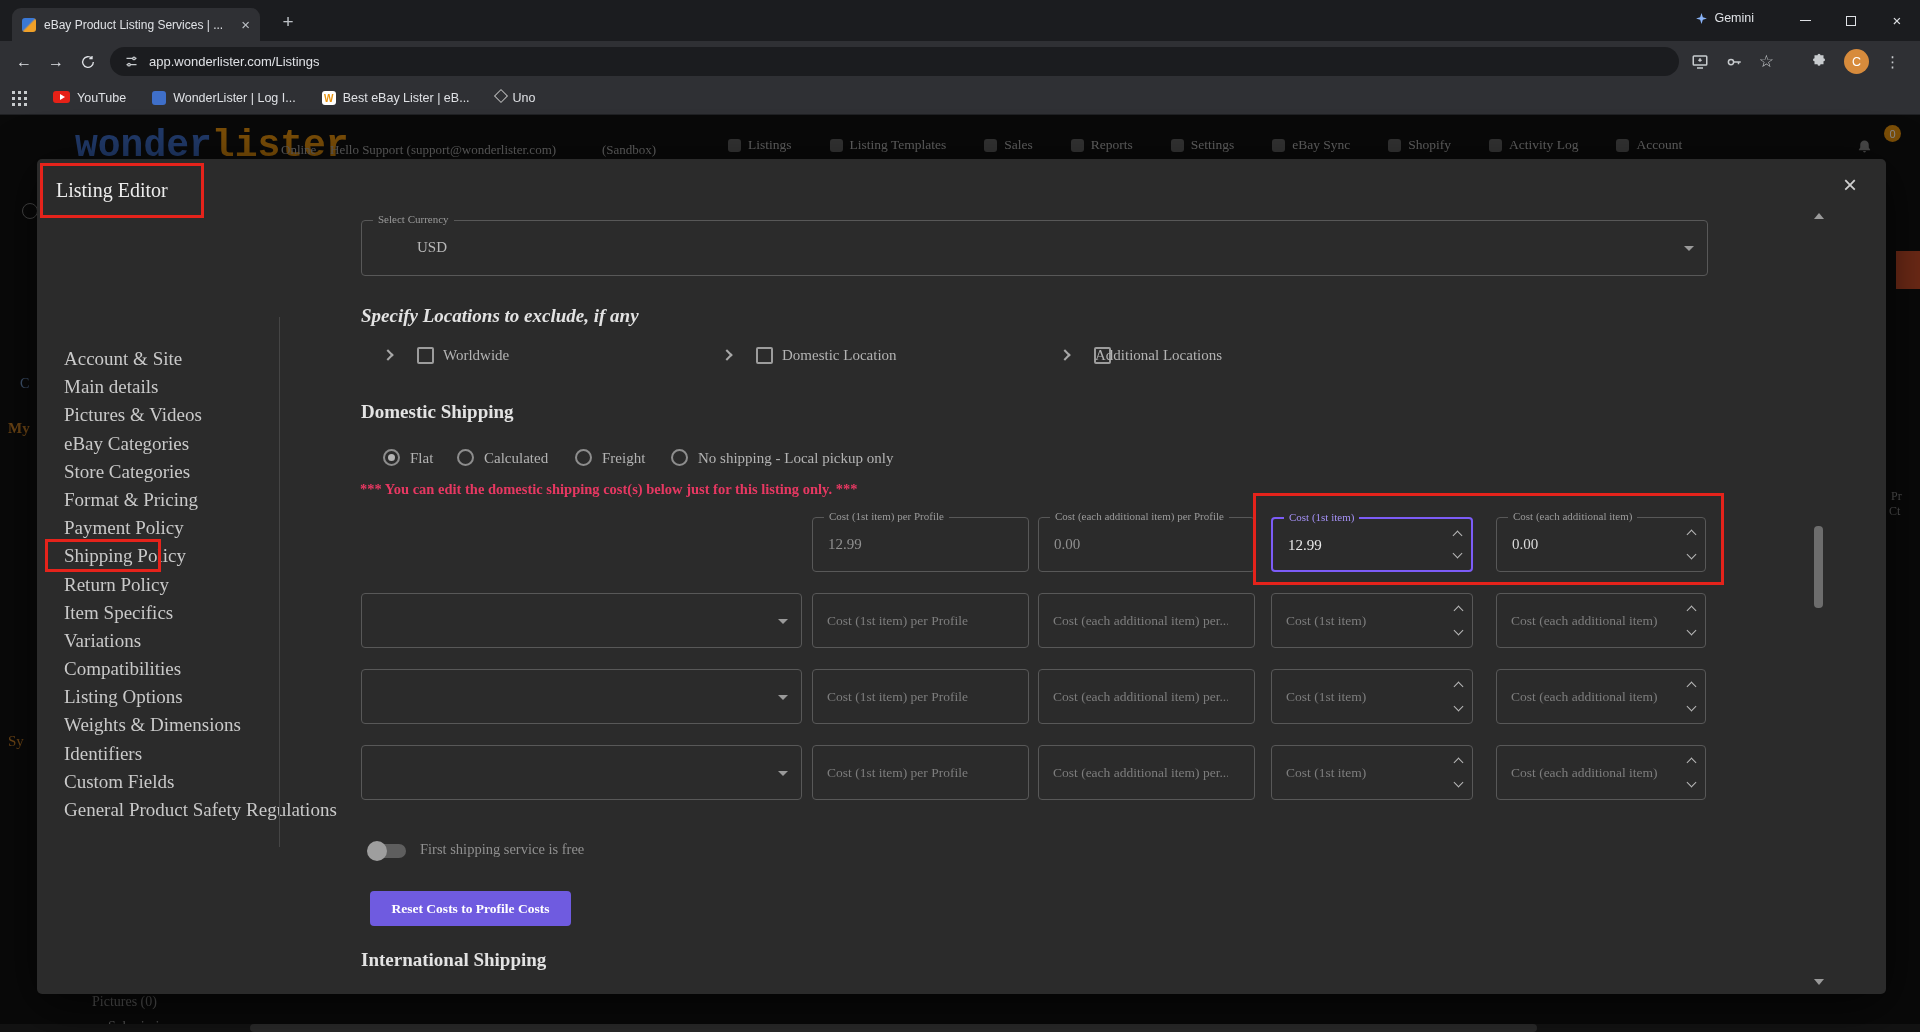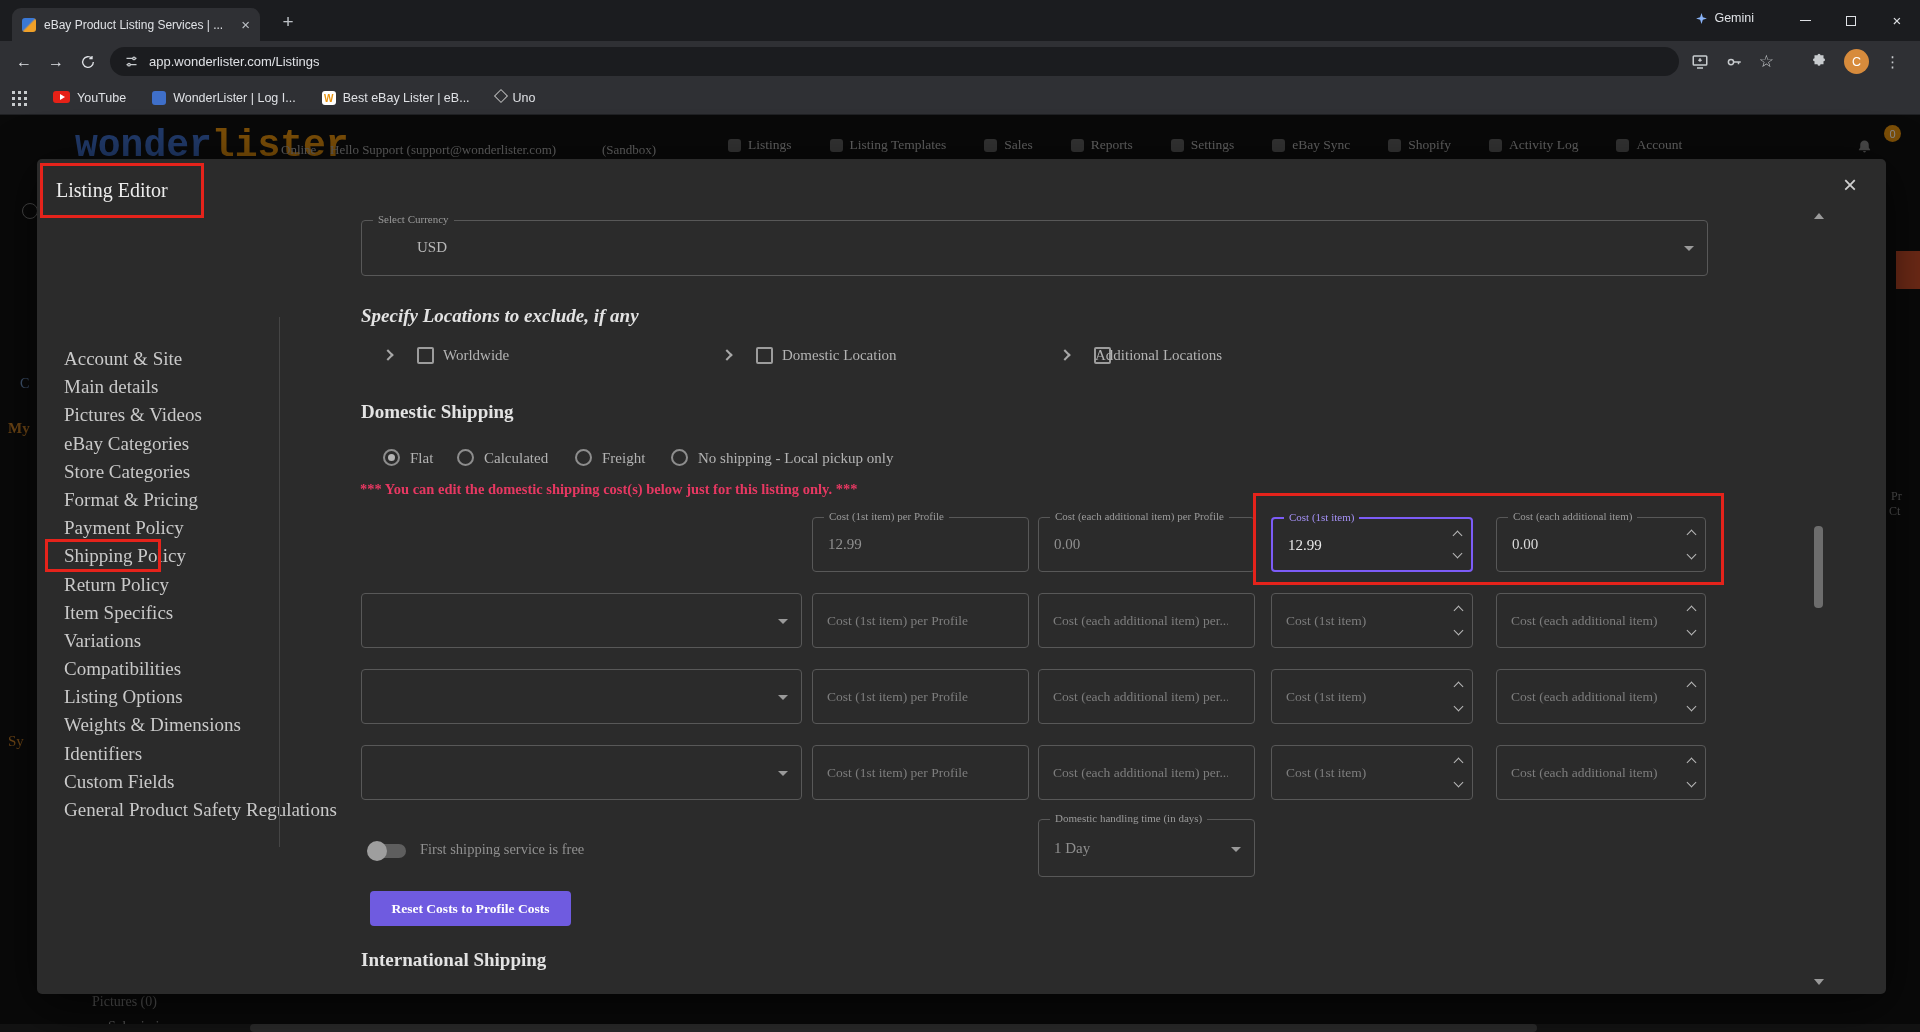--- a/index.html
+++ b/index.html
@@ -402,25 +402,20 @@
           <div class="chv dn"></div>
         </div>
       </div>
   </div>
 
   <div style="position:absolute;left:333px;top:685px;width:36px;height:14px;border-radius:7px;background:#5e5e5e;">
     <div style="position:absolute;left:-3px;top:-3px;width:20px;height:20px;border-radius:50%;background:#9e9e9e;"></div>
   </div>
   <span style="position:absolute;left:383px;top:682px;font-size:14.5px;color:#909090;">First shipping service is free</span>
 
-  <div class="fbox" style="left:1001px;top:660px;width:217px;height:58px;">
-    <span class="flabel">Domestic handling time (in days)</span>
-    <span class="val" style="line-height:56px;">1 Day</span>
-    <div class="dda" style="top:27px;"></div>
-  </div>
 
   <div id="resetbtn">Reset Costs to Profile Costs</div>
 
   <div class="hdg" style="left:324px;top:790px;">International Shipping</div>
 
   <div class="sba-up" style="left:1777px;top:54px;"></div>
   <div style="position:absolute;left:1777px;top:367px;width:9px;height:82px;background:#6d6d6d;border-radius:4px;"></div>
   <div class="sba-dn" style="left:1777px;top:820px;"></div>
 </div>
 

